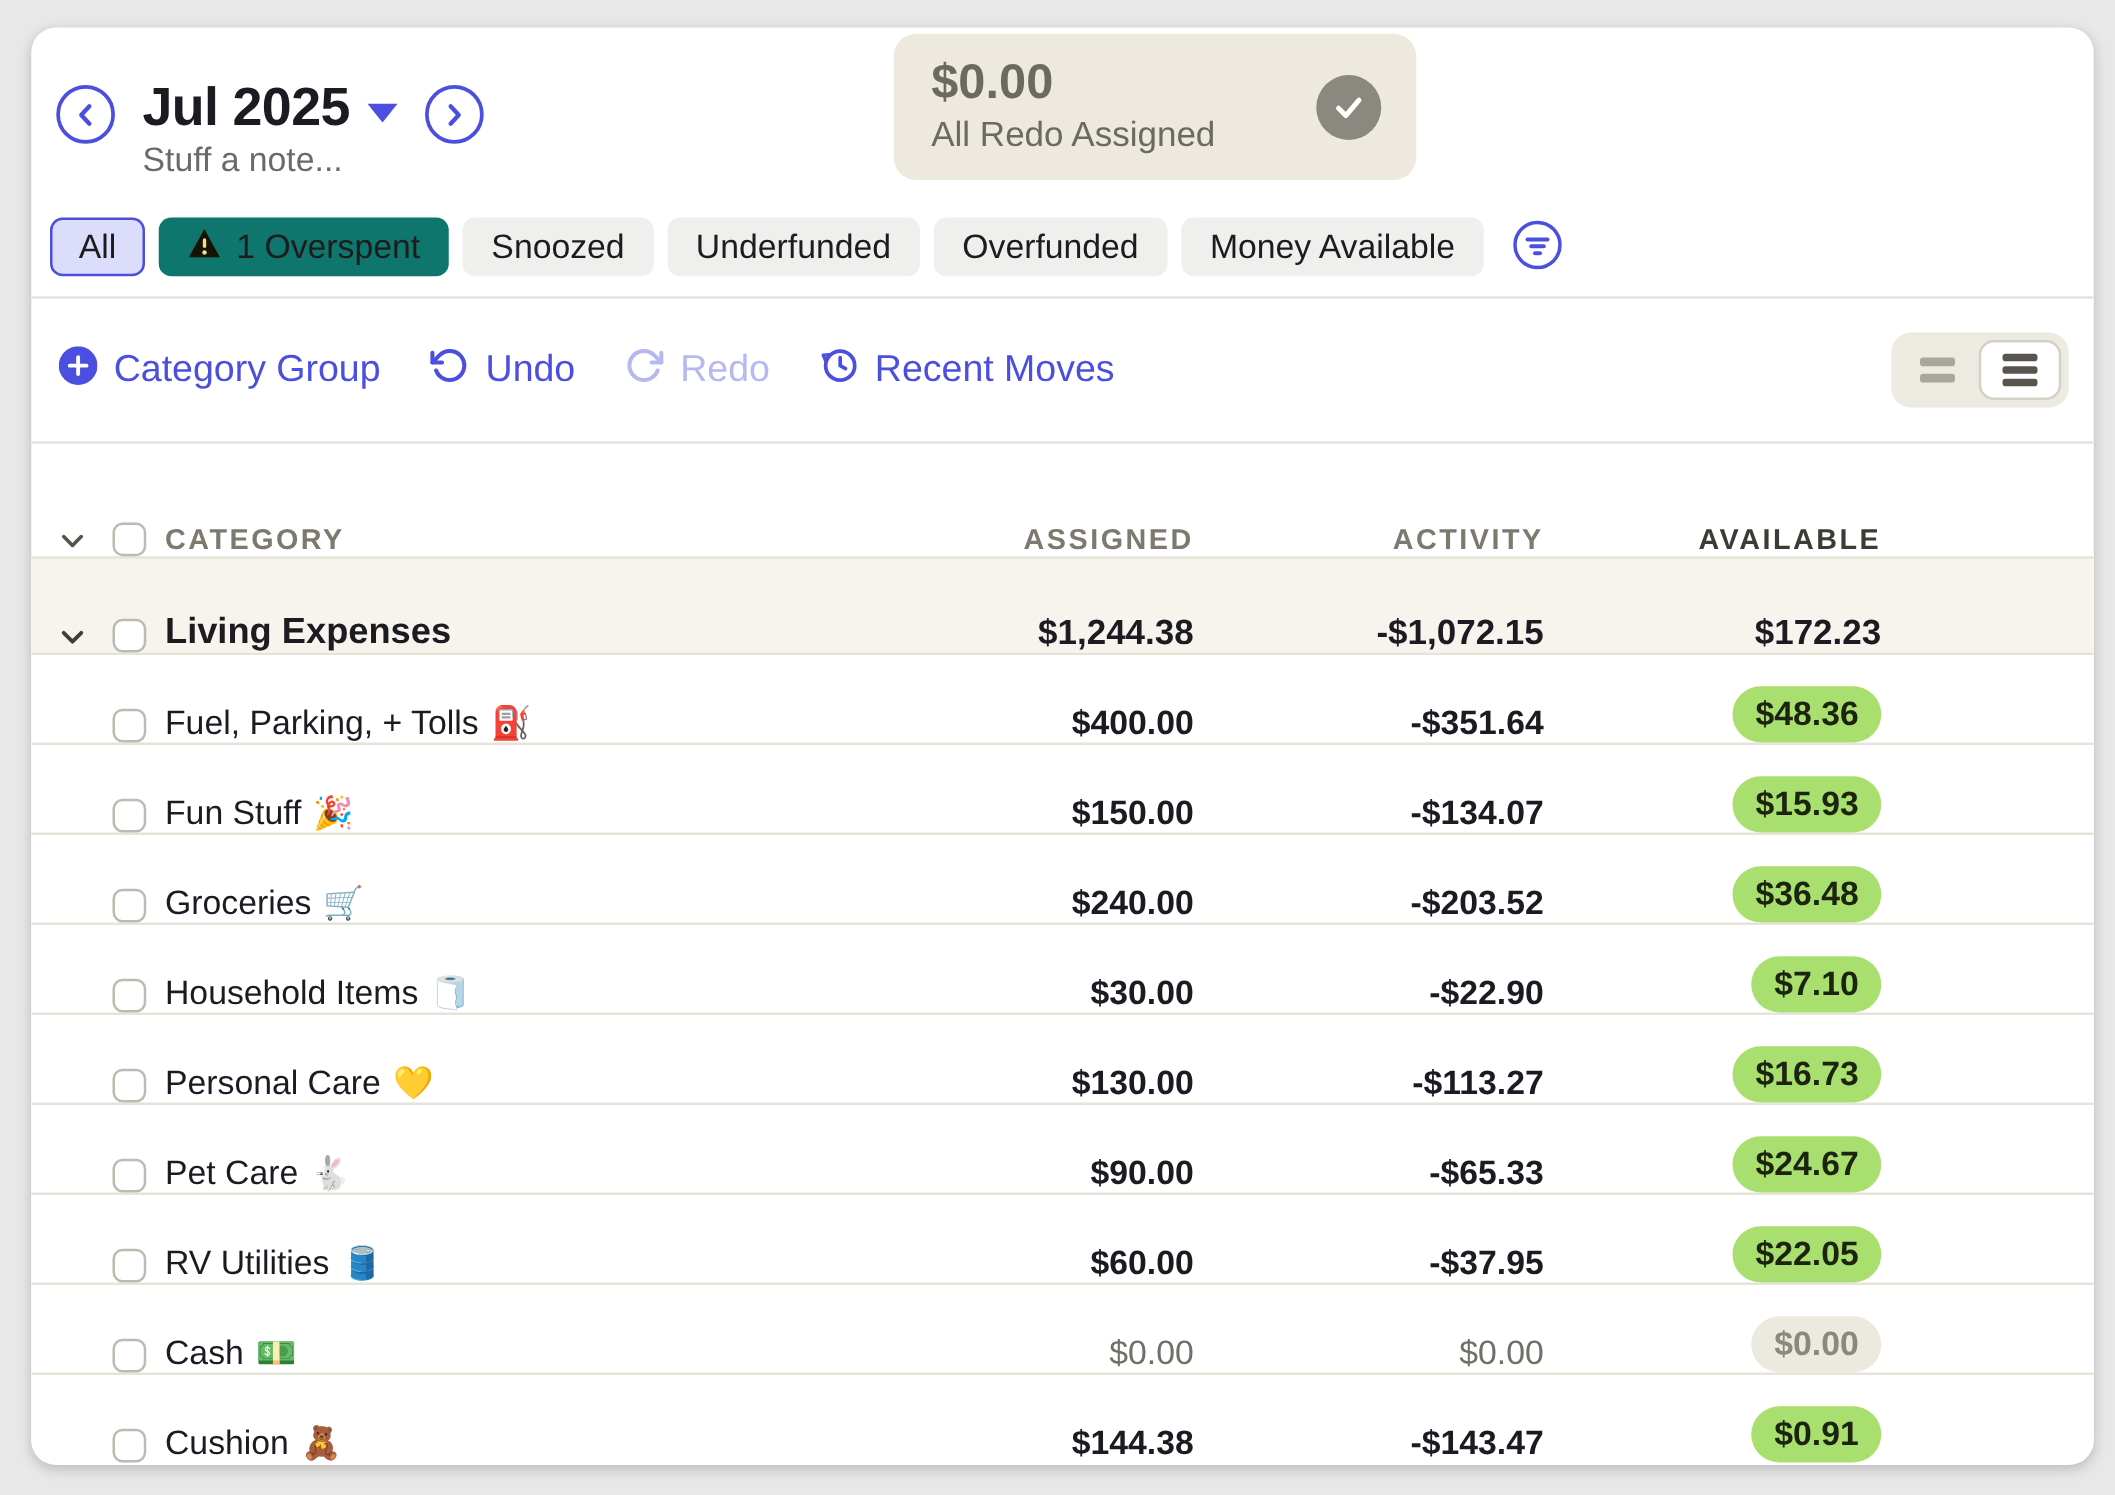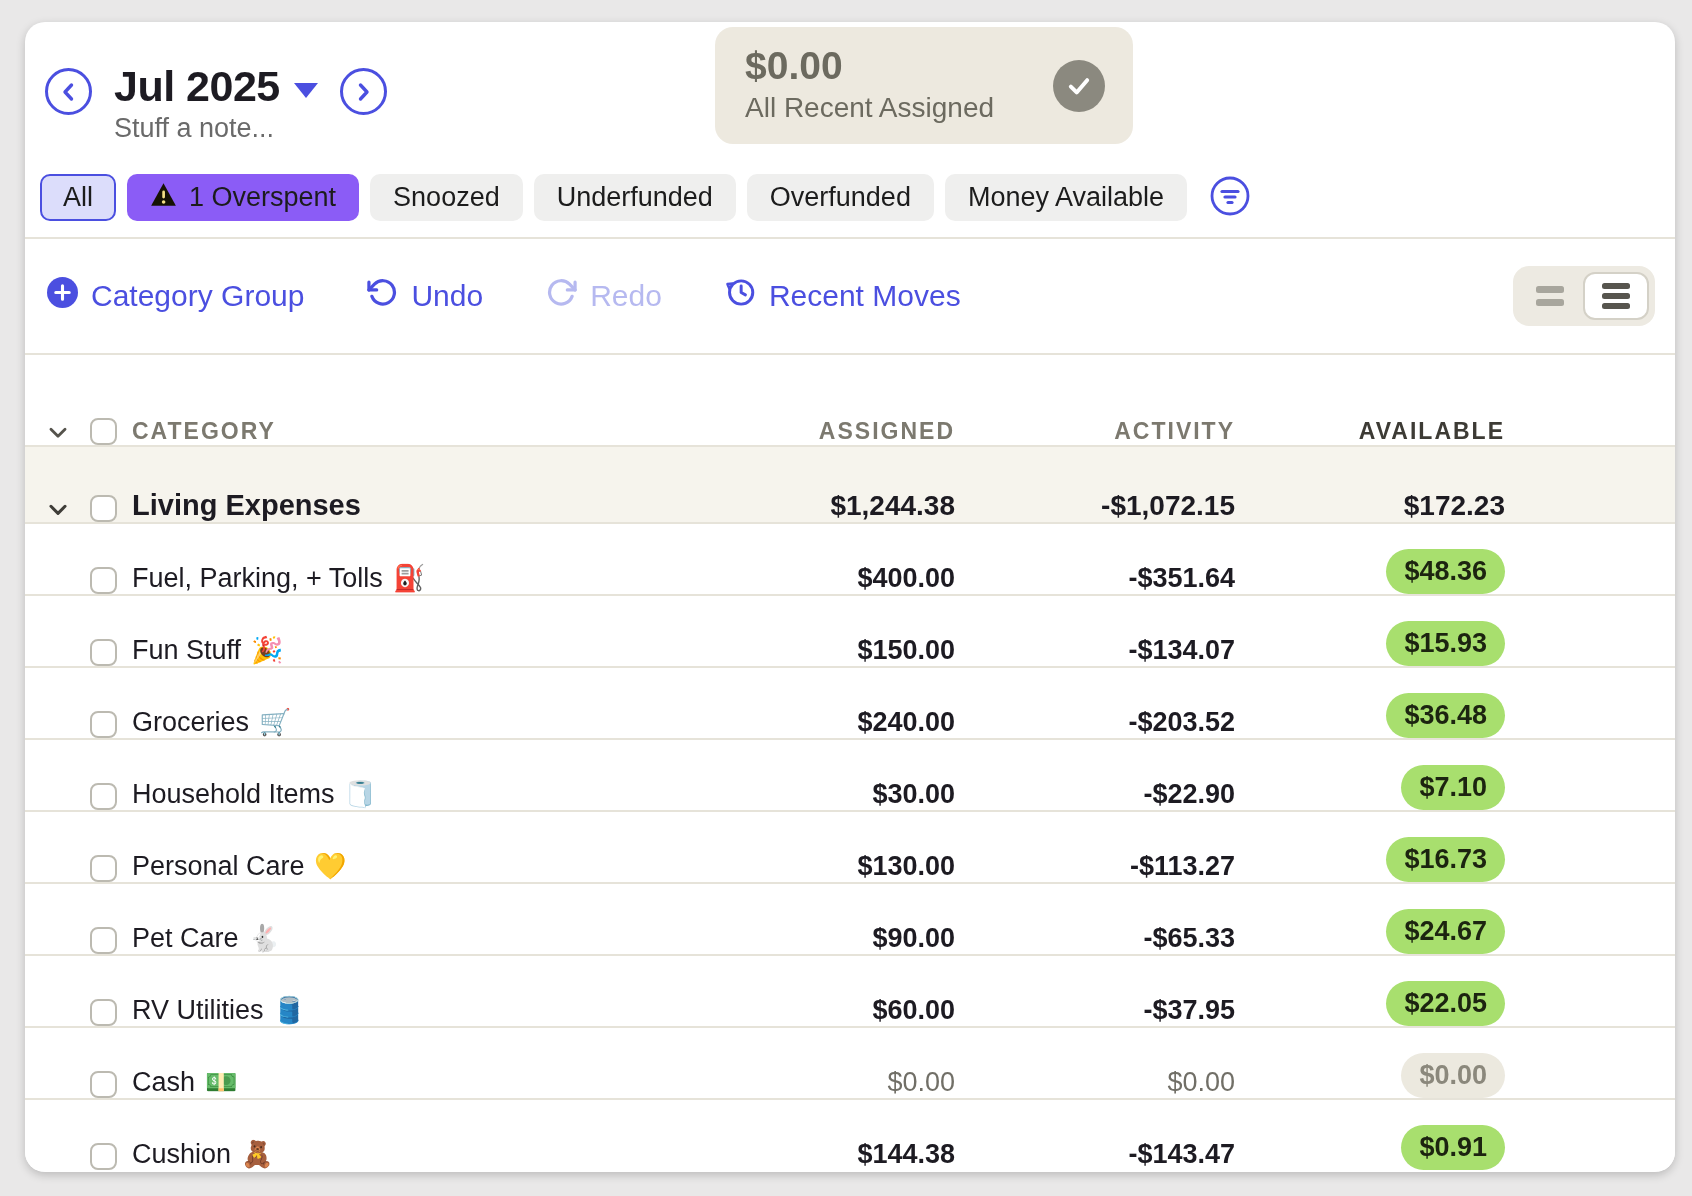--- a/index.html
+++ b/index.html
@@ -48,28 +48,28 @@
     width:52px;height:52px;border-radius:50%;background:#8b897f;
     display:flex;align-items:center;justify-content:center;
   }
   
   .chips{position:absolute;left:15px;top:152px;display:flex;align-items:center;gap:11px;}
   .chip{
     height:47px;border-radius:10px;background:#efefee;color:#1c1c1c;
     font-size:27px;display:flex;align-items:center;gap:12px;padding:0 23px;cursor:pointer;
   }
   .chip.selected{background:#dcddfb;border:2.5px solid var(--accent);padding:0 21px;}
-  .chip.warning{background:#8b5cf6;}
+  .chip.warning{background:#0f766e;}
   .chip .warn-svg{display:none;}
   .chip.warning .warn-svg{display:block;}
   .filter-btn{margin-left:10px;width:44px;height:44px;background:none;border:none;padding:0;cursor:pointer;display:flex;align-items:center;justify-content:center;}
   .hdr-divider{position:absolute;left:0;right:0;top:215px;height:2px;background:var(--beige-line);}
   
   .toolbar{position:relative;height:116px;display:flex;align-items:center;border-bottom:2px solid var(--beige-line);}
-  .tool-group{display:flex;align-items:center;gap:63px;margin-left:22px;}
+  .tool-group{display:flex;align-items:center;gap:40px;margin-left:22px;}
   .tool-item{display:flex;align-items:center;gap:13px;color:var(--accent);font-size:30px;font-weight:500;background:none;border:none;cursor:pointer;padding:0;font-family:inherit;}
   .tool-item.disabled{color:var(--accent-soft);cursor:default;}
   .view-toggle{
     position:absolute;right:20px;top:50%;transform:translateY(-50%);
     width:142px;height:60px;background:#edeae2;border-radius:16px;
     display:flex;align-items:center;padding:6px;gap:2px;
   }
   .vt-btn{flex:1;height:48px;border-radius:12px;border:none;background:transparent;display:flex;flex-direction:column;align-items:center;justify-content:center;gap:5px;cursor:pointer;padding:0;}
   .vt-btn.active{background:#fff;border:2px solid #d4d1c7;}
   .vt-bar{width:28px;height:7px;border-radius:2.5px;background:#a8a69d;}
@@ -127,21 +127,21 @@
         <span class="chev">
           <svg width="24" height="24" viewBox="0 0 24 24" fill="none" stroke="#4b4fe0" stroke-width="3.4" stroke-linecap="round" stroke-linejoin="round">
               <path d="M9.5 5 L16 12 L9.5 19"></path>
             </svg>
         </span>
       </button>
     </div>
 
     <div class="assigned-box">
       <div class="assigned-amount">$0.00</div>
-      <div class="assigned-label">All Recent Assigned</div>
+      <div class="assigned-label">All Redo Assigned</div>
       <div class="check-circle">
         <svg width="28" height="28" viewBox="0 0 24 24" fill="none" stroke="#ffffff" stroke-width="3.4" stroke-linecap="round" stroke-linejoin="round">
             <path d="M5 12.5 L10 17.5 L19 7"></path>
           </svg>
       </div>
     </div>
 
     <div class="chips">
       <div class="chip selected">
         <span>All</span>

